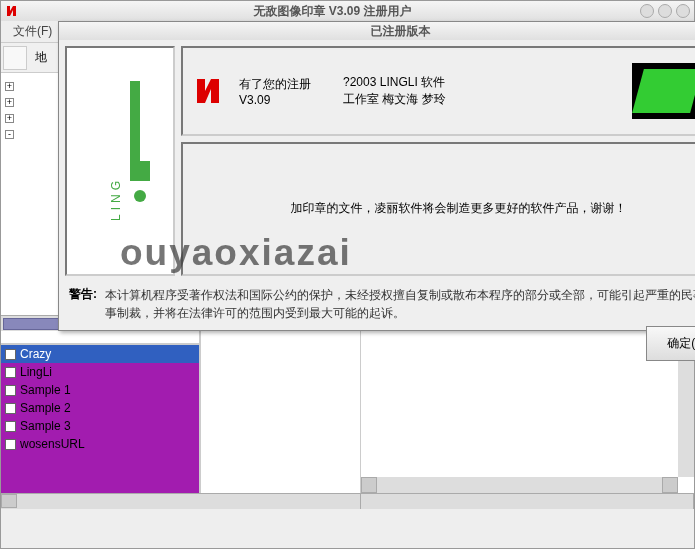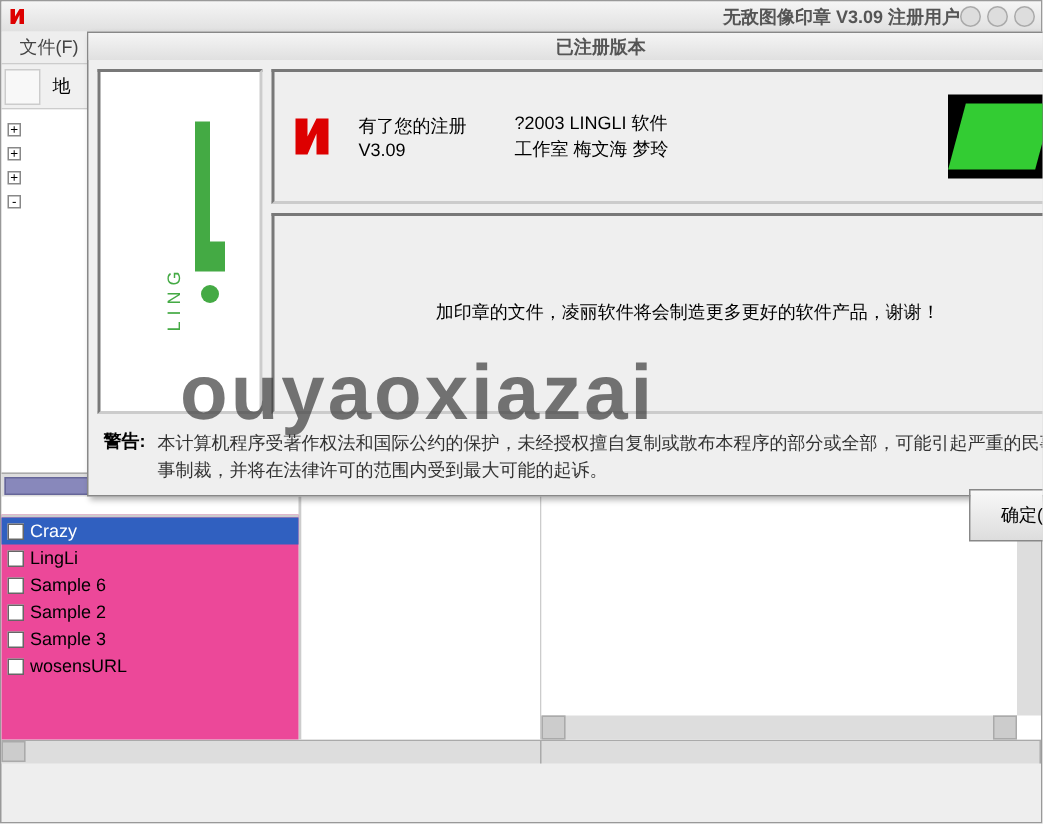--- a/index.html
+++ b/index.html
@@ -1,34 +1,34 @@
 <!DOCTYPE html>
 <html><head>
 <meta charset="utf-8">
 <style>
 * { box-sizing: border-box; margin: 0; padding: 0; font-family: "SimSun", "宋体", sans-serif; font-size: 12px; }
 body { width: 695px; height: 549px; background: #fff; overflow: hidden; position: relative; }
 .window-frame { width: 695px; height: 549px; border: 1px solid #999; background: #eee; }
 .titlebar { height: 20px; background: linear-gradient(#f5f5f5,#e0e0e0); display: flex; align-items: center; padding: 0 4px; }
 .titlebar .icon-app { width: 14px; height: 14px; margin-right: 6px; display:inline-block;}
-.titlebar .title { flex:1; text-align:right; color:#555; font-weight:bold;}
+.titlebar .title { flex:1; text-align:center; color:#555; font-weight:bold;}
 .titlebar .winbtns { display:flex; gap:4px;}
 .titlebar .winbtns span { width:14px; height:14px; border:1px solid #aaa; border-radius:7px; background:#ddd;}
 .menubar { height: 22px; background:#eee; border-bottom:1px solid #ccc; padding:2px 6px;}
 .menubar span { color:#444; padding:2px 6px;}
 .toolbar { height:30px; background:#f0f0f0; border-bottom:1px solid #ccc; display:flex; align-items:center; padding:2px;}
 .toolbar .tbtn { width:24px; height:24px; border:1px solid #ccc; background:#f8f8f8; margin-right:2px;}
 .main { display:flex; height:420px; position:relative;}
 .leftpane { width:200px; border-right:2px solid #ccc; background:#fff; display:flex; flex-direction:column;}
 .tree { flex:1; padding:4px; font-family:monospace; overflow:hidden;}
 .tree .node { padding:1px 0;}
 .tree .box { display:inline-block; width:9px; height:9px; border:1px solid #888; text-align:center; line-height:7px; font-size:9px; margin-right:4px;}
 .leftpane .hscroll { height:16px; background:#ddd; border-top:1px solid #aaa; position:relative;}
 .leftpane .hscroll .thumb { position:absolute; left:2px; width:60px; height:12px; top:2px; background:#88b; border:1px solid #669;}
-.stamplist { height:150px; border-top:2px solid #ccc; background:#ec4899;margin-top:12px;}
+.stamplist { height:150px; border-top:2px solid #ccc; background:#a21caf;margin-top:12px;}
 .stamplist .row { display:flex; align-items:center; padding:2px 4px; font-family:"Courier New",monospace;}
 .stamplist .row.sel { background:#3060c0; color:#fff;}
 .stamplist .cb { width:11px; height:11px; border:1px solid #666; margin-right:4px; background:#fff;}
 .rightpane { flex:1; display:flex; flex-direction:column;}
 .rightpane .header { height:20px; border-bottom:1px solid #ccc; padding:2px 6px;}
 .rightpane .content { flex:1; display:flex;}
 .thumb-panel { width:160px; border-right:1px solid #ccc; background:#fff; position:relative;}
 .thumb-panel .label { position:absolute; top:2px; left:6px; color:#888;}
 .vicons { position:absolute; right:4px; top:20px; display:flex; flex-direction:column; gap:10px; align-items:center;}
 .vicons span { width:14px; height:14px; color:#2050c0; font-size:14px; text-align:center;}
@@ -53,21 +53,21 @@
 .modal .prod { flex:0 0 90px;}
 .modal .copy { flex:1;}
 .modal .badge { width:92px; height:56px; background:#000; display:flex;}
 .modal .badge .kv { flex:1; background:#3c3; margin:6px; transform:skewX(-15deg);}
 .modal .badge .lt { width:22px; background:#ccc; display:flex; flex-direction:column; justify-content:center; align-items:center;}
 .modal .warn { padding:4px 10px; display:flex; gap:8px;}
 .modal .warn .wl { font-weight:bold;}
 .modal .warn .wt { flex:1; line-height:1.5; font-size:12px; color:#333;}
 .modal .btnrow { display:flex; justify-content:flex-end; padding:0 12px 6px;}
 .modal .btn { min-width:84px; padding:8px 10px; background:linear-gradient(#f8f8f8,#ddd); border:1px solid #888;}
-.watermark { position:absolute; left:120px; top:232px; font-size:52px; font-weight:bold; color:rgba(60,60,60,0.7); letter-spacing:2px; font-family:Arial,sans-serif; pointer-events:none; z-index:100;}
+.watermark { position:absolute; left:120px; top:232px; font-size:37px; font-weight:bold; color:rgba(60,60,60,0.7); letter-spacing:2px; font-family:Arial,sans-serif; pointer-events:none; z-index:100;}
 .bottom-scroll { height:16px; background:#ddd; border-top:1px solid #aaa; display:flex;}
 .bottom-scroll .seg { flex:1; border-right:1px solid #aaa; position:relative;}
 .bottom-scroll .arrow { width:16px; height:14px; background:#ccc; border:1px solid #aaa; display:inline-block;}
 </style>
 </head>
 <body>
 
 <div class="window-frame">
   <div class="titlebar">
     <span class="icon-app">
@@ -105,21 +105,21 @@
         <div class="row sel">
             <span class="cb"></span>
             <span>Crazy</span>
           </div>
         <div class="row">
             <span class="cb"></span>
             <span>LingLi</span>
           </div>
         <div class="row">
             <span class="cb"></span>
-            <span>Sample 6</span>
+            <span>Sample 1</span>
           </div>
         <div class="row">
             <span class="cb"></span>
             <span>Sample 2</span>
           </div>
         <div class="row">
             <span class="cb"></span>
             <span>Sample 3</span>
           </div>
         <div class="row">

